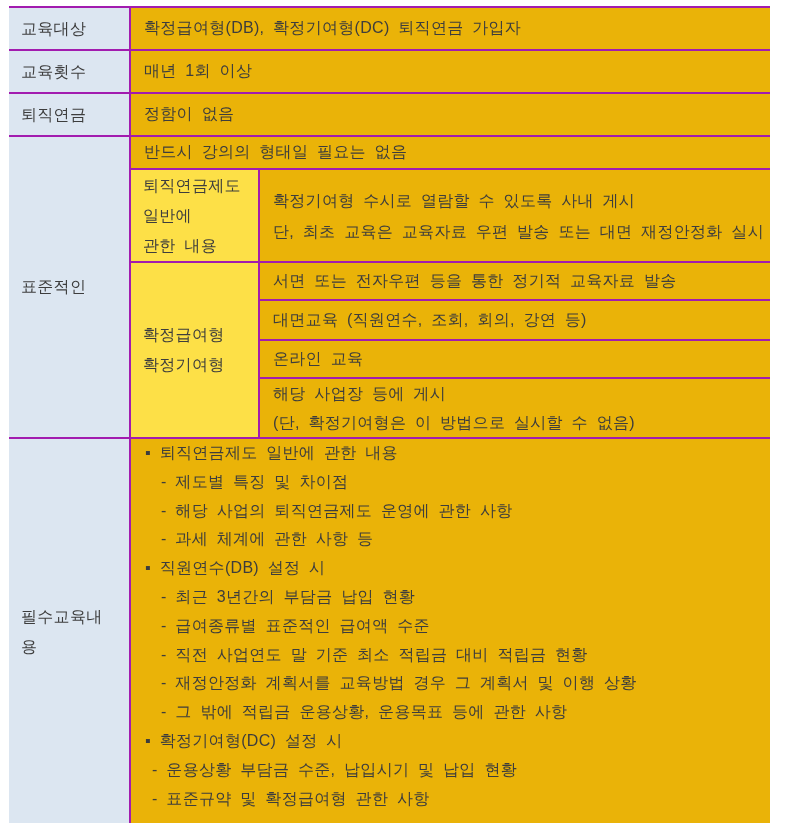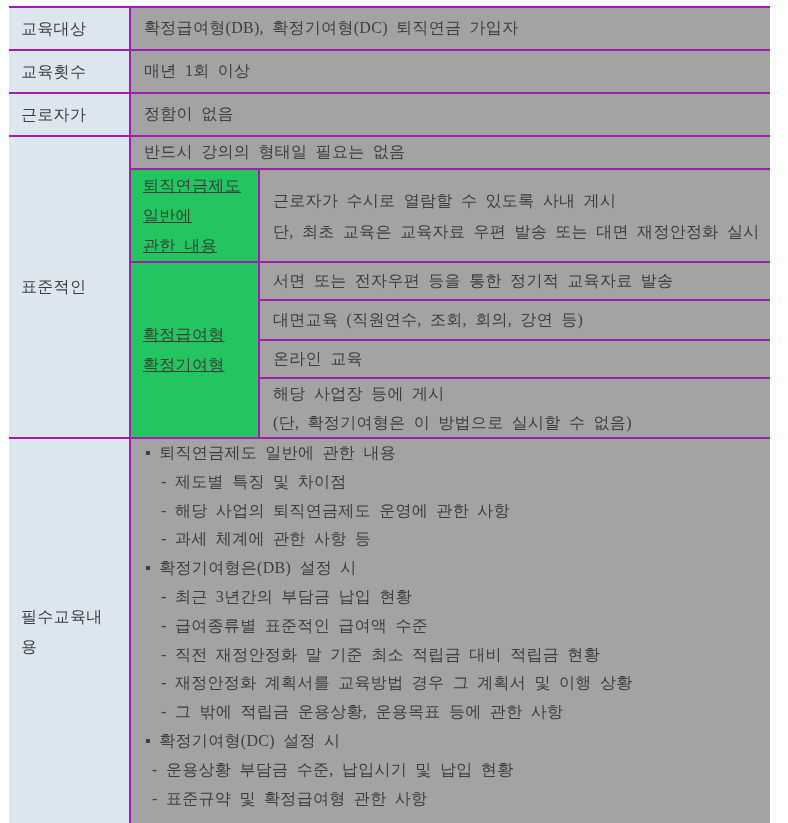--- a/index.html
+++ b/index.html
@@ -34,29 +34,27 @@
   table.edu tr td:last-child  { border-right: none; }
 
   td.lbl {
     background: #dce6f1;
     padding: 0 20px 0 12px;
     text-align: justify;
     word-break: break-all;
     line-height: 30px;
   }
   td.sublbl {
-    background: #22c55e;
+    background: #fde047;
     padding: 0 4px 0 12px;
     line-height: 30px;
-    text-decoration: underline;
   }
   td.val {
-    background: #a3a3a3;
+    background: #eab308;
     padding: 0 6px 0 13px;
-    font-family: Liberation Serif, serif;
   }
   td.val2 { line-height: 31px; }
   td.val4 { line-height: 29px; }
 
   tr.h43 { height: 43px; }
   tr.h33 { height: 33px; }
   tr.h93 { height: 93px; }
   tr.h38 { height: 38px; }
   tr.h40 { height: 40px; }
   tr.h57 { height: 57px; }
@@ -83,37 +81,37 @@
       <td class="lbl">교육대상</td>
       <td class="val" colspan="2">확정급여형(DB), 확정기여형(DC) 퇴직연금 가입자</td>
     </tr>
 
     <tr class="h43">
       <td class="lbl">교육횟수</td>
       <td class="val" colspan="2">매년 1회 이상</td>
     </tr>
 
     <tr class="h43">
-      <td class="lbl">근로자가</td>
+      <td class="lbl">퇴직연금</td>
       <td class="val" colspan="2">정함이 없음</td>
     </tr>
 
     <tr class="h33">
       <td class="lbl" rowspan="6">표준적인</td>
       <td class="val" colspan="2">반드시 강의의 형태일 필요는 없음</td>
     </tr>
 
     <tr class="h93">
       <td class="sublbl">
         <div>퇴직연금제도</div>
         <div>일반에</div>
         <div>관한 내용</div>
       </td>
       <td class="val val2">
-        <div>근로자가 수시로 열람할 수 있도록 사내 게시</div>
+        <div>확정기여형 수시로 열람할 수 있도록 사내 게시</div>
         <div>단, 최초 교육은 교육자료 우편 발송 또는 대면 재정안정화 실시</div>
       </td>
     </tr>
 
     <tr class="h38">
       <td class="sublbl" rowspan="4">
         <div>확정급여형</div>
         <div>확정기여형</div>
       </td>
       <td class="val">서면 또는 전자우편 등을 통한 정기적 교육자료 발송</td>
@@ -134,24 +132,24 @@
       </td>
     </tr>
 
     <tr class="h375">
       <td class="lbl">필수교육내용</td>
       <td class="val list" colspan="2">
         <div class="lv0">▪ 퇴직연금제도 일반에 관한 내용</div>
         <div class="lv1">- 제도별 특징 및 차이점</div>
         <div class="lv1">- 해당 사업의 퇴직연금제도 운영에 관한 사항</div>
         <div class="lv1">- 과세 체계에 관한 사항 등</div>
-        <div class="lv0">▪ 확정기여형은(DB) 설정 시</div>
+        <div class="lv0">▪ 직원연수(DB) 설정 시</div>
         <div class="lv1">- 최근 3년간의 부담금 납입 현황</div>
         <div class="lv1">- 급여종류별 표준적인 급여액 수준</div>
-        <div class="lv1">- 직전 재정안정화 말 기준 최소 적립금 대비 적립금 현황</div>
+        <div class="lv1">- 직전 사업연도 말 기준 최소 적립금 대비 적립금 현황</div>
         <div class="lv1">- 재정안정화 계획서를 교육방법 경우 그 계획서 및 이행 상황</div>
         <div class="lv1">- 그 밖에 적립금 운용상황, 운용목표 등에 관한 사항</div>
         <div class="lv0">▪ 확정기여형(DC) 설정 시</div>
         <div class="lv2">- 운용상황 부담금 수준, 납입시기 및 납입 현황</div>
         <div class="lv2">- 표준규약 및 확정급여형 관한 사항</div>
       </td>
     </tr>
   </tbody>
     </table>
 </div>

